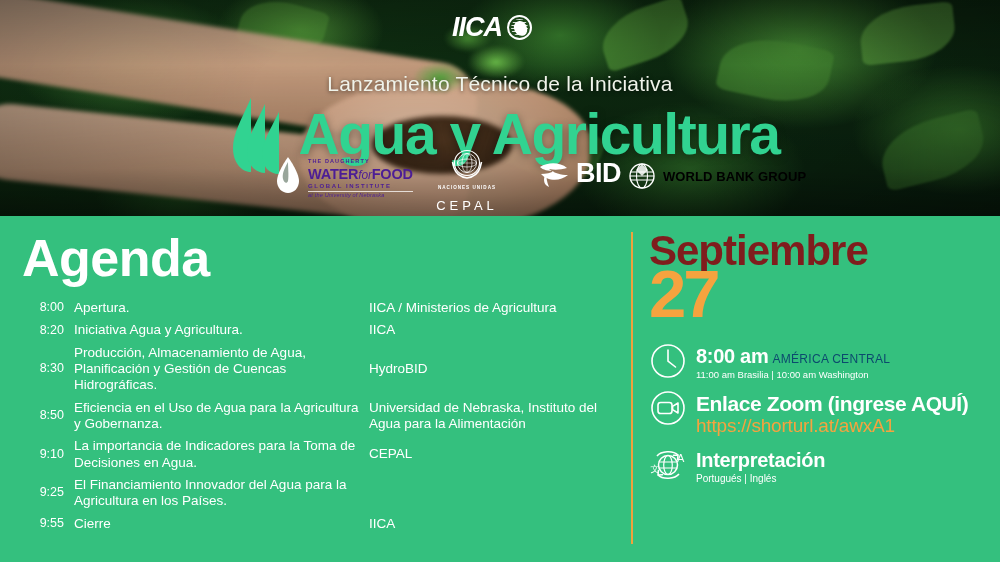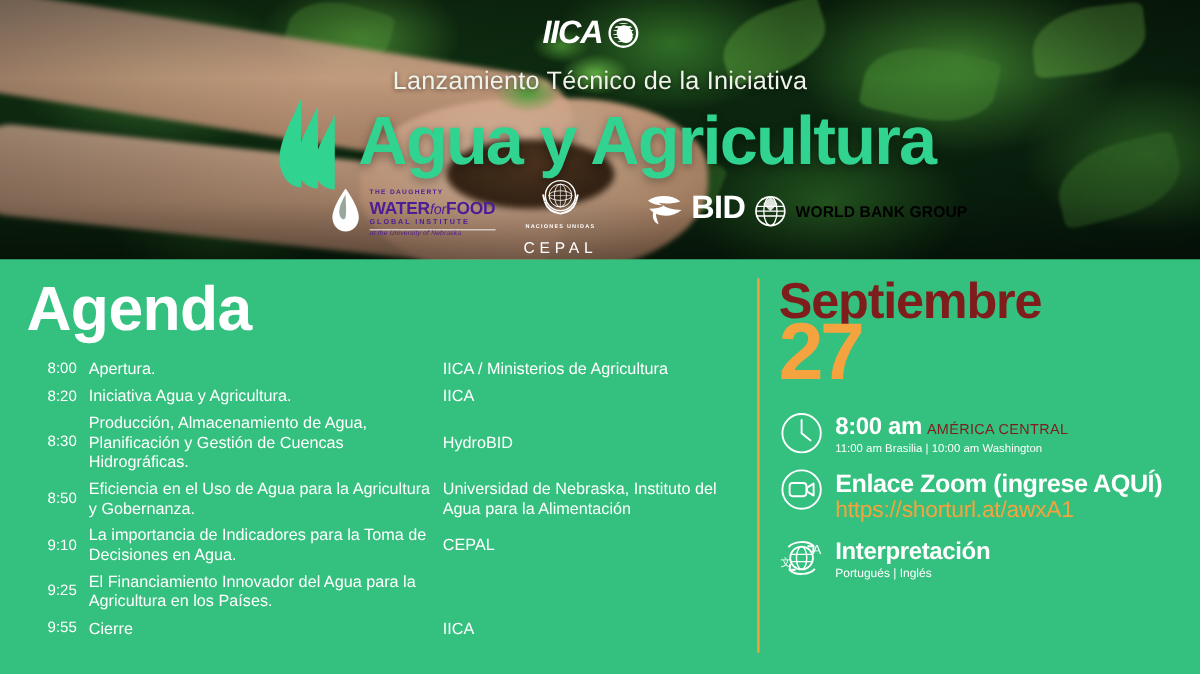--- a/index.html
+++ b/index.html
@@ -120,21 +120,21 @@
     content: ""; position: absolute;
     left: 5px; top: 4px;
     width: 13px; height: 15px;
     background: #ffffff;
     border-radius: 45% 55% 40% 60%;
     transform: rotate(-8deg);
   }
 
   
   .title-wrap {
-    position: absolute; left: 0; top: 56px; width: 1000px;
+    position: absolute; left: 0; top: 72px; width: 1000px;
     text-align: center; z-index: 5;
   }
   .subtitle {
     font-size: 21px; color: #f0f3ea; font-weight: 400;
     letter-spacing: .2px;
     text-shadow: 0 1px 4px rgba(0,0,0,.55);
   }
   .title-row {
     display: flex; align-items: center; justify-content: center;
     gap: 8px; margin-top: -2px;
@@ -248,21 +248,21 @@
     margin-bottom: 11px;
   }
   .info-ico { width: 38px; height: 38px; flex: none; margin-top: -2px; }
   .info-body { padding-top: 2px; }
   .time-line { line-height: 1.05; }
   .time-big {
     font-size: 20px; font-weight: 700; color: #ffffff;
     letter-spacing: -.3px;
   }
   .time-zone {
-    font-size: 12px; font-weight: 400; color: #7f1d1d;
+    font-size: 12px; font-weight: 400; color: #0c4a6e;
     letter-spacing: .3px; margin-left: 4px;
   }
   .time-alt {
     font-size: 9.5px; color: #ffffff; margin-top: 2px; font-weight: 400;
   }
   .zoom-title {
     font-size: 21px; font-weight: 700; color: #ffffff;
     letter-spacing: -.4px; line-height: 1.05;
   }
   .zoom-url {

